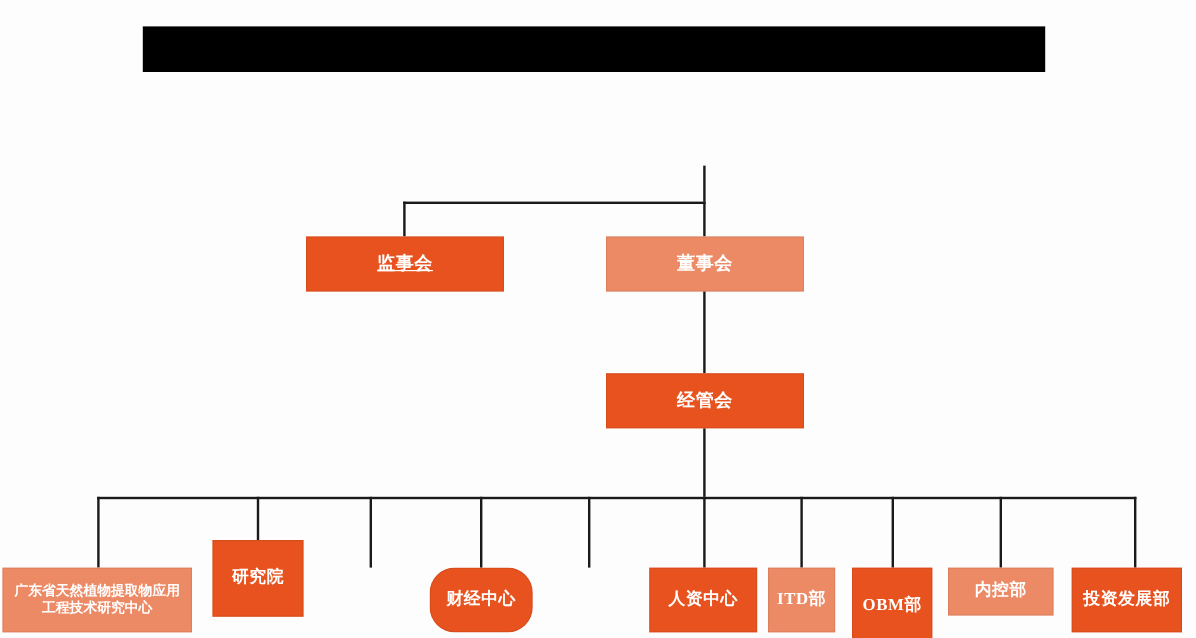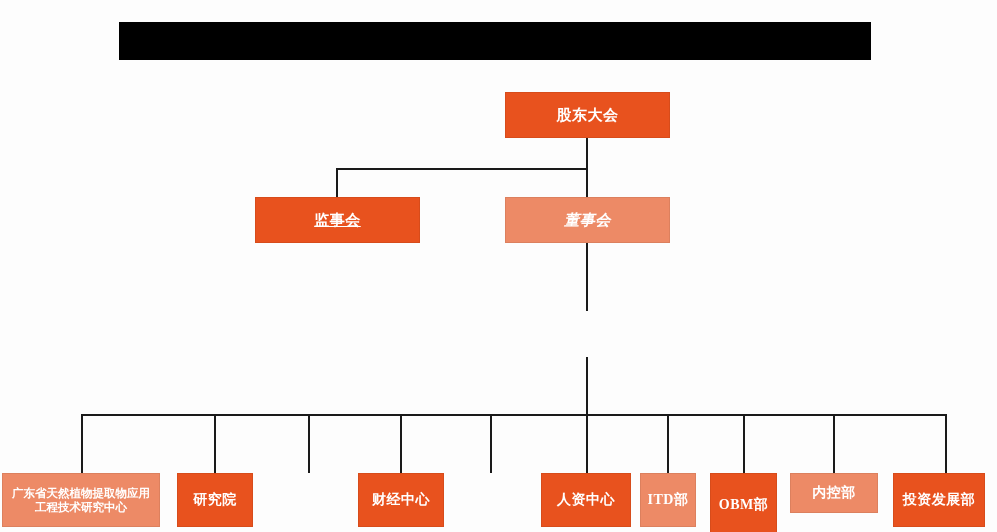--- a/index.html
+++ b/index.html
@@ -53,68 +53,68 @@
   .node.leaf { font-size: 14px; font-family: Liberation Serif, serif; }
   .node.leaf.small { font-size: 11.5px; font-weight: bold; letter-spacing: 0; }
 </style>
 </head>
 <body>
 
 <div id="stage">
 
   <div class="redaction-bar" style="left:119px; top:22px; width:752px; height:38px;"></div>
 
-  <div class="node primary lvl1" style="left:505px; top:92px; width:165px; height:46px;">
-    <span>股东大会</span>
-  </div>
 
   <div class="line line-v" style="left:586px; top:138px; width:2px; height:30px;"></div>
 
   <div class="line line-h" style="left:336px; top:168px; width:252px; height:2px;"></div>
 
   <div class="line line-v" style="left:336px; top:168px; width:2px; height:29px;"></div>
 
   <div class="line line-v" style="left:586px; top:168px; width:2px; height:29px;"></div>
 
   <div class="node primary lvl2" style="left:255px; top:197px; width:165px; height:46px;text-decoration:underline;">
     <span>监事会</span>
   </div>
 
-  <div class="node secondary lvl2" style="left:505px; top:197px; width:165px; height:46px;font-style:italic;">
+  <div class="node secondary lvl2" style="left:505px; top:197px; width:165px; height:46px;">
     <span>董事会</span>
   </div>
 
   <div class="line line-v" style="left:586px; top:243px; width:2px; height:68px;"></div>
 
+  <div class="node primary lvl3" style="left:505px; top:311px; width:165px; height:46px;">
+    <span>经管会</span>
+  </div>
 
   <div class="line line-v" style="left:586px; top:357px; width:2px; height:57px;"></div>
 
   <div class="line line-h" style="left:81px; top:414px; width:866px; height:2px;"></div>
 
   <div class="line line-v" style="left:81px; top:414px; width:2px; height:59px;"></div>
   <div class="line line-v" style="left:214px; top:414px; width:2px; height:59px;"></div>
   <div class="line line-v" style="left:308px; top:414px; width:2px; height:59px;"></div>
   <div class="line line-v" style="left:400px; top:414px; width:2px; height:59px;"></div>
   <div class="line line-v" style="left:490px; top:414px; width:2px; height:59px;"></div>
   <div class="line line-v" style="left:586px; top:414px; width:2px; height:59px;"></div>
   <div class="line line-v" style="left:667px; top:414px; width:2px; height:59px;"></div>
   <div class="line line-v" style="left:743px; top:414px; width:2px; height:59px;"></div>
   <div class="line line-v" style="left:833px; top:414px; width:2px; height:59px;"></div>
   <div class="line line-v" style="left:945px; top:414px; width:2px; height:59px;"></div>
 
   <div class="node secondary leaf small" style="left:2px; top:473px; width:158px; height:54px;">
     <span>广东省天然植物提取物应用工程技术研究中心</span>
   </div>
 
-  <div class="node primary leaf" style="left:177px; top:473px; width:76px; height:54px;">
+  <div class="node primary leaf" style="left:177px; top:450px; width:76px; height:64px;">
     <span>研究院</span>
   </div>
 
 
-  <div class="node primary leaf" style="left:358px; top:473px; width:86px; height:54px;">
+  <div class="node primary leaf" style="left:358px; top:473px; width:86px; height:54px;border-radius:21px;">
     <span>财经中心</span>
   </div>
 
 
   <div class="node primary leaf" style="left:541px; top:473px; width:90px; height:54px;align-items:center;">
     <span>人资中心</span>
   </div>
 
   <div class="node secondary leaf" style="left:640px; top:473px; width:56px; height:54px;">
     <span>ITD部</span>

